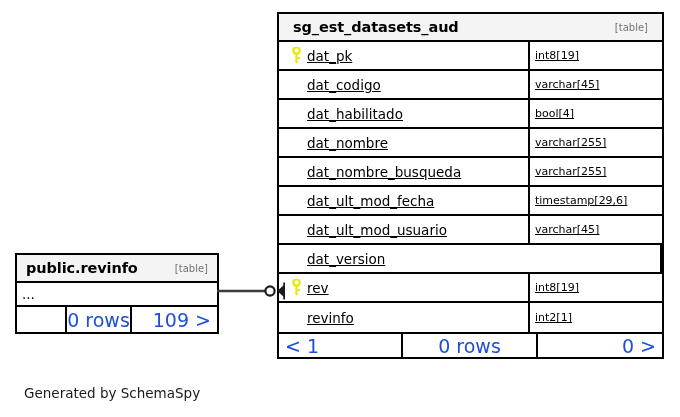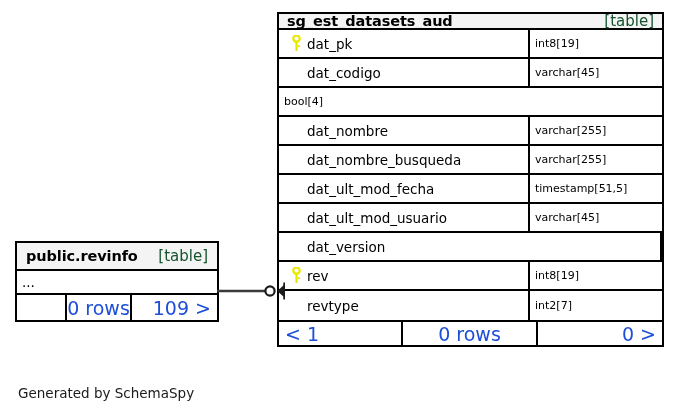--- a/index.html
+++ b/index.html
@@ -29,38 +29,39 @@
     box-sizing: border-box;
   }
 
   .node-header {
     background: #f4f4f4;
     border-bottom: 2px solid #000000;
     box-sizing: border-box;
     display: flex;
     align-items: center;
     justify-content: space-between;
-    padding: 0 8px;
-    height: 16px;
+    padding: 0 14px;
+    height: 28px;
   }
   .node-title {
     font-weight: bold;
     font-size: 14.5px;
     color: #000000;
     letter-spacing: -0.1px;
     white-space: nowrap;
   }
   .node-tag {
-    font-size: 15px;
-    color: #14532d;
+    font-size: 10px;
+    color: #737373;
     white-space: nowrap;
   }
 
   .rows {
     display: block;
+    text-decoration: underline;
   }
 
   .row {
     display: flex;
     height: 29px;
     box-sizing: border-box;
     border-bottom: 2px solid #000000;
     background: #ffffff;
   }
   .row:last-child { border-bottom: none; }
@@ -142,21 +143,21 @@
 
   
   .connector {
     position: absolute;
     pointer-events: none;
   }
 
   
   .caption {
     position: absolute;
-    left: 18px;
+    left: 24px;
     top: 385px;
     font-size: 13.5px;
     color: #1a1a1a;
     white-space: nowrap;
   }
 </style>
 </head>
 <body>
 
 <div class="canvas">
@@ -186,20 +187,24 @@
 
       <div class="row">
         <div class="cell-name">
           <span class="keyslot"></span>
           <span class="col-label">dat_codigo</span>
         </div>
         <div class="cell-type">varchar[45]</div>
       </div>
 
       <div class="row">
+        <div class="cell-name">
+          <span class="keyslot"></span>
+          <span class="col-label">dat_habilitado</span>
+        </div>
         <div class="cell-type">bool[4]</div>
       </div>
 
       <div class="row">
         <div class="cell-name">
           <span class="keyslot"></span>
           <span class="col-label">dat_nombre</span>
         </div>
         <div class="cell-type">varchar[255]</div>
       </div>
@@ -210,21 +215,21 @@
           <span class="col-label">dat_nombre_busqueda</span>
         </div>
         <div class="cell-type">varchar[255]</div>
       </div>
 
       <div class="row">
         <div class="cell-name">
           <span class="keyslot"></span>
           <span class="col-label">dat_ult_mod_fecha</span>
         </div>
-        <div class="cell-type">timestamp[51,5]</div>
+        <div class="cell-type">timestamp[29,6]</div>
       </div>
 
       <div class="row">
         <div class="cell-name">
           <span class="keyslot"></span>
           <span class="col-label">dat_ult_mod_usuario</span>
         </div>
         <div class="cell-type">varchar[45]</div>
       </div>
 
@@ -245,35 +250,35 @@
             </svg>
           </span>
           <span class="col-label">rev</span>
         </div>
         <div class="cell-type">int8[19]</div>
       </div>
 
       <div class="row">
         <div class="cell-name">
           <span class="keyslot"></span>
-          <span class="col-label">revtype</span>
-        </div>
-        <div class="cell-type">int2[7]</div>
+          <span class="col-label">revinfo</span>
+        </div>
+        <div class="cell-type">int2[1]</div>
       </div>
 
     </div>
 
     <div class="node-footer">
       <div class="foot-cell foot-left">&lt; 1</div>
       <div class="foot-cell foot-center">0 rows</div>
       <div class="foot-cell foot-right">0 &gt;</div>
     </div>
   </div>
 
-  <div class="node" id="node-revinfo" style="left:15px; top:241px; width:204px;">
+  <div class="node" id="node-revinfo" style="left:15px; top:253px; width:204px;">
 
     <div class="node-header">
       <span class="node-title">public.revinfo</span>
       <span class="node-tag">[table]</span>
     </div>
 
     <div class="ellipsis-row">...</div>
 
     <div class="node-footer">
       <div class="foot-cell foot-left"></div>

